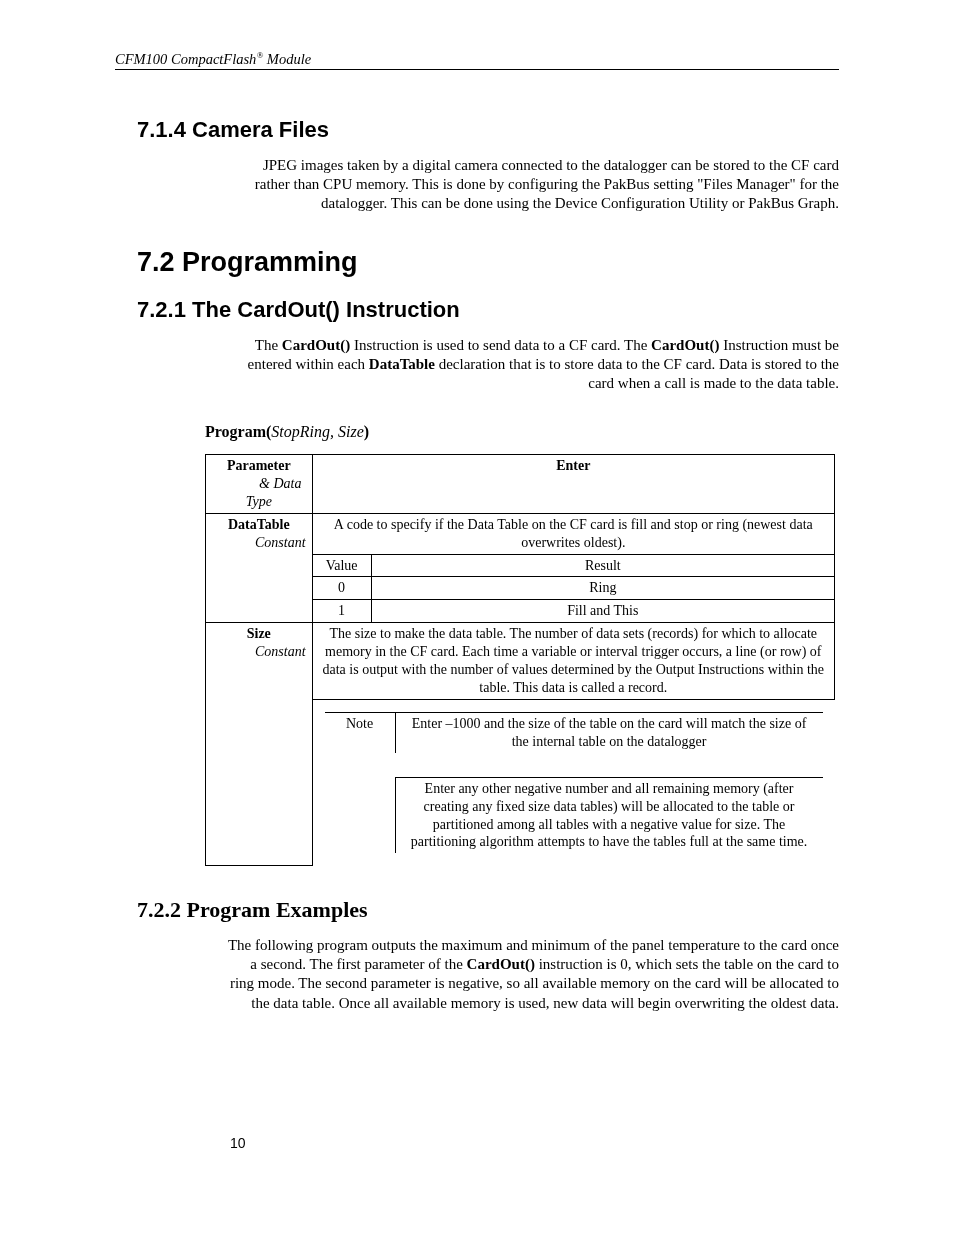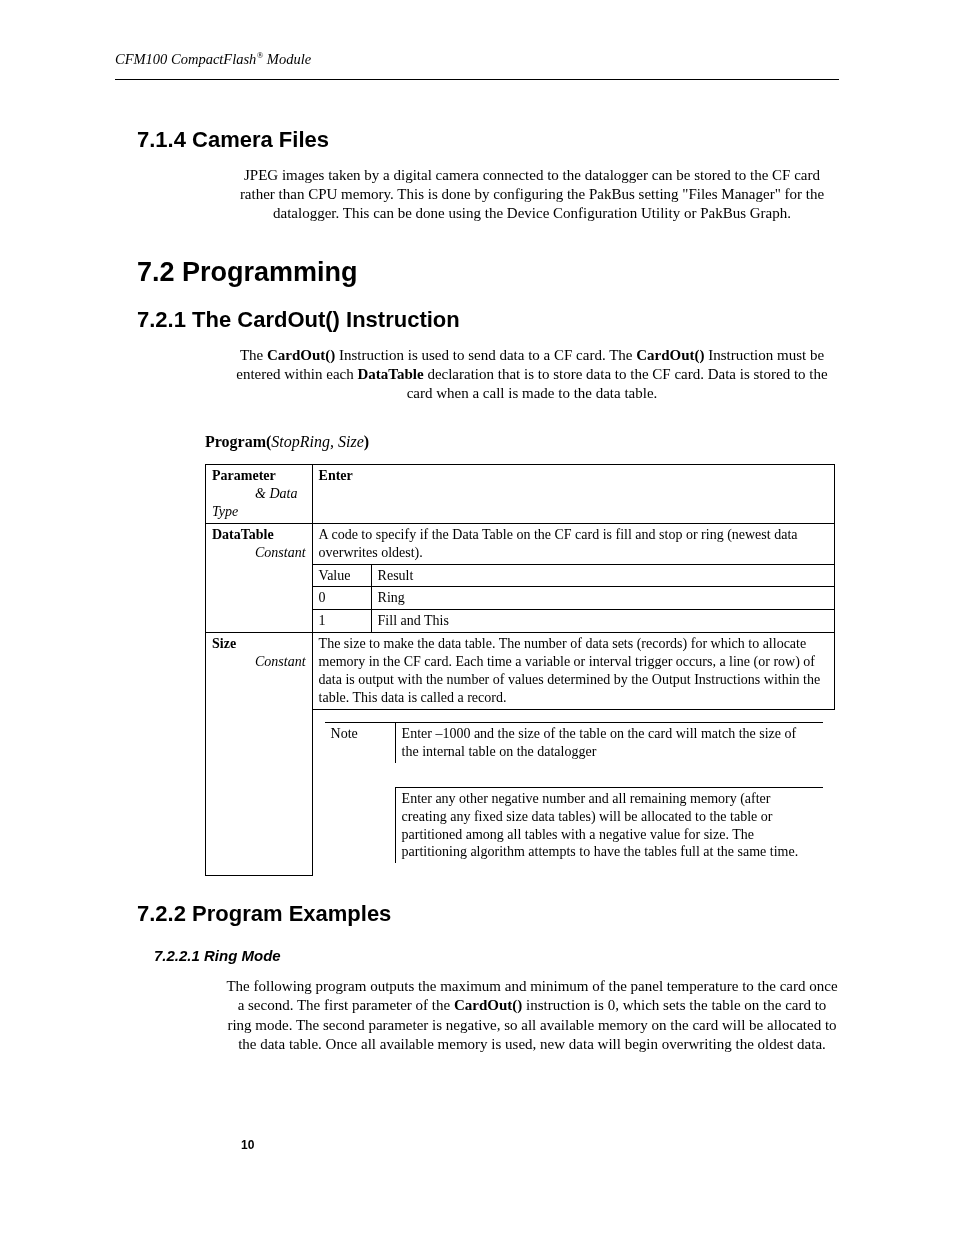--- a/index.html
+++ b/index.html
@@ -10,21 +10,21 @@
     margin: 0;
     padding: 50px 115px 50px 115px;
     width: 954px;
     box-sizing: border-box;
     line-height: 1.28;
   }
   .header-line {
     font-style: italic;
     font-size: 14.5px;
     border-bottom: 1px solid #000;
-    padding-bottom: 10px;
+    padding-bottom: 0;
     margin-bottom: 46px;
   }
   .header-line sup {
     font-size: 9px;
     vertical-align: super;
     font-style: italic;
   }
   .h3 {
     font-family: Arial, Helvetica, sans-serif;
     font-weight: bold;
@@ -46,21 +46,21 @@
     font-style: italic;
     font-size: 15px;
     margin-left: 39px;
     margin-top: 18px;
     margin-bottom: 12px;
   }
   .body-para {
     margin-left: 110px;
     margin-right: 0px;
     margin-bottom: 16px;
-    text-align: center;
+    text-align: right;
   }
   .body-para b {
     font-weight: bold;
   }
   .syntax {
     margin-left: 90px;
     margin-top: 28px;
     margin-bottom: 12px;
     font-size: 16px;
   }
@@ -73,21 +73,21 @@
   table.param {
     border-collapse: collapse;
     margin-left: 90px;
     width: 630px;
     font-size: 14px;
   }
   table.param td, table.param th {
     border: 1px solid #000;
     padding: 2px 6px 2px 6px;
     vertical-align: top;
-    text-align: left;
+    text-align: center;
     font-weight: normal;
   }
   table.param .hdr {
     font-weight: bold;
   }
   table.param .ital {
     font-style: italic;
     margin-left: 43px;
   }
   .inner {
@@ -105,24 +105,24 @@
   .sub-hdr {
     font-weight: bold;
   }
   .note-lbl {
     font-weight: bold;
     width: 58px;
     vertical-align: top;
   }
   .page-num {
     font-family: Arial, Helvetica, sans-serif;
-    font-size: 12px;
-    font-weight: bold;
+    font-size: 14px;
+    font-weight: normal;
     position: absolute;
-    left: 126px;
+    left: 115px;
     bottom: 42px;
   }
   .pagewrap {
     position: relative;
     min-height: 1145px;
   }
   td.first-col {
     width: 90px;
   }
   td.val-col {
@@ -209,22 +209,21 @@
             <td class="note-lbl" style="border:none;border-right:1px solid #000;">&nbsp;</td>
             <td style="border:none;border-top:1px solid #000;">Enter any other  negative number and all remaining memory (after creating any fixed size data tables) will be allocated to the table or partitioned among all tables with a negative value for size.  The partitioning algorithm attempts to have the tables full at the same time.</td>
           </tr>
         </tbody>
             </table>
       </td>
     </tr>
   </tbody>
     </table>
 
-  <div class="h3" style="margin-top:24px;">7.2.2  Program Examples</div>
-
-  <div class="h4">7.2.2.1  Ring Mode</div>
+  <div class="h3" style="margin-top:30px;font-family:Liberation Serif, serif;">7.2.2  Program Examples</div>
+
   <div class="body-para">
     <span>The following program outputs the maximum and minimum of the panel temperature to the card once a second.  The first parameter of the </span><b>CardOut()</b><span> instruction is 0, which sets the table on the card to ring mode. The second parameter is negative, so all available memory on the card will be allocated to the data table.  Once all available memory is used, new data will begin overwriting the oldest data.</span>
   </div>
 
   <div class="page-num">10</div>
 
 </div>
 
 </body></html>

